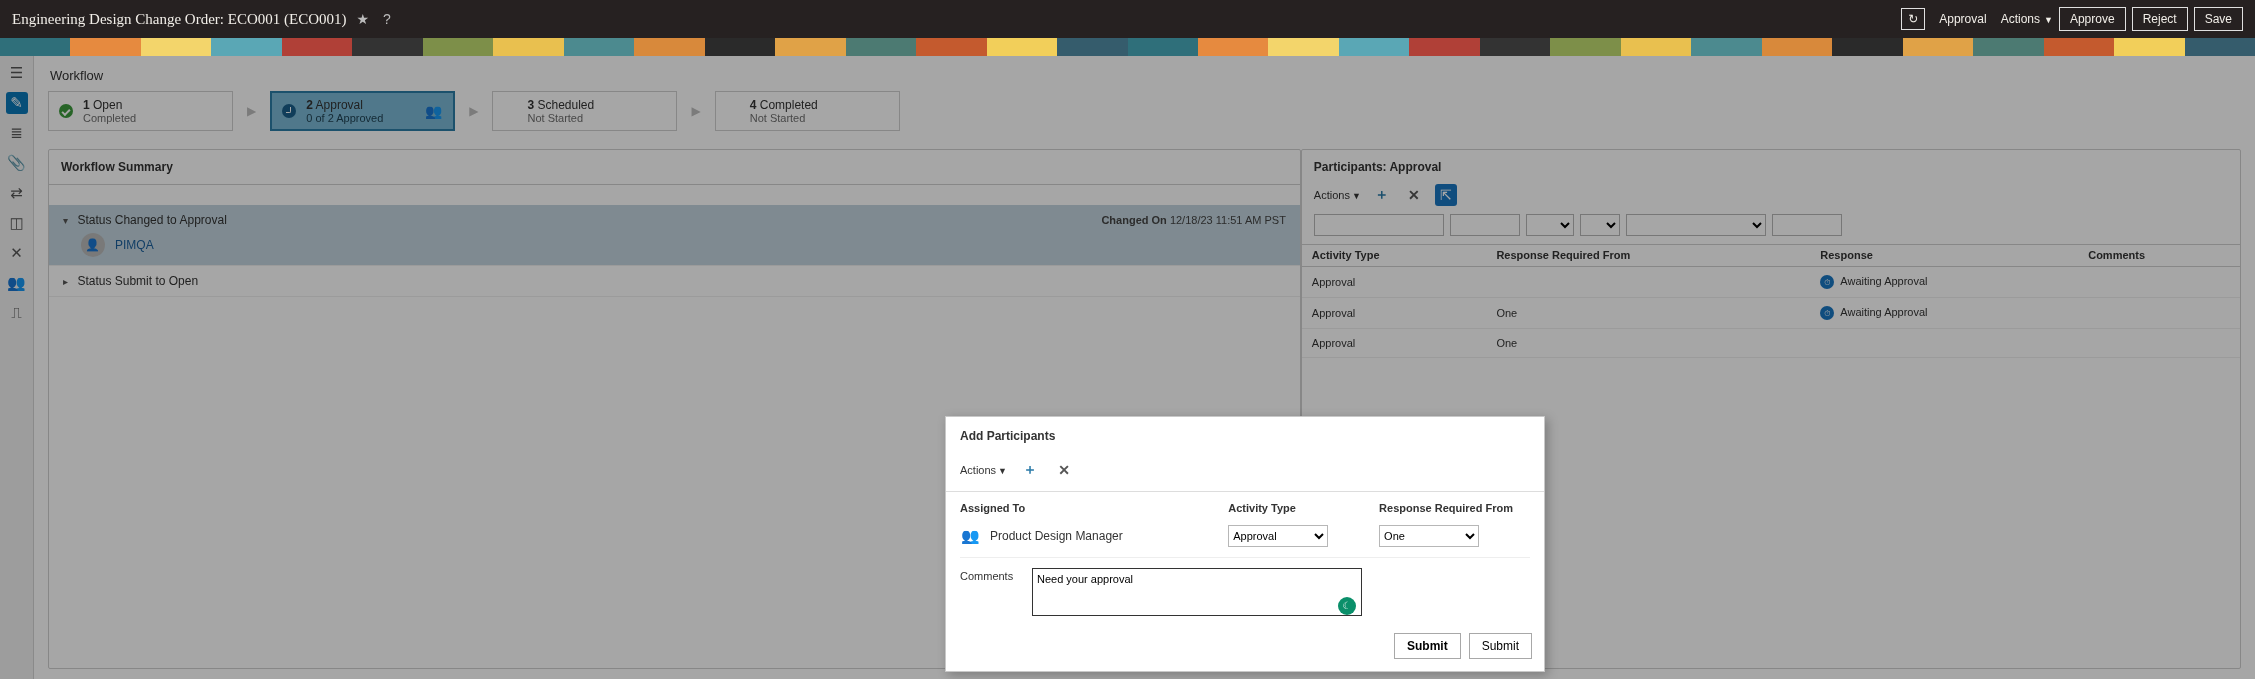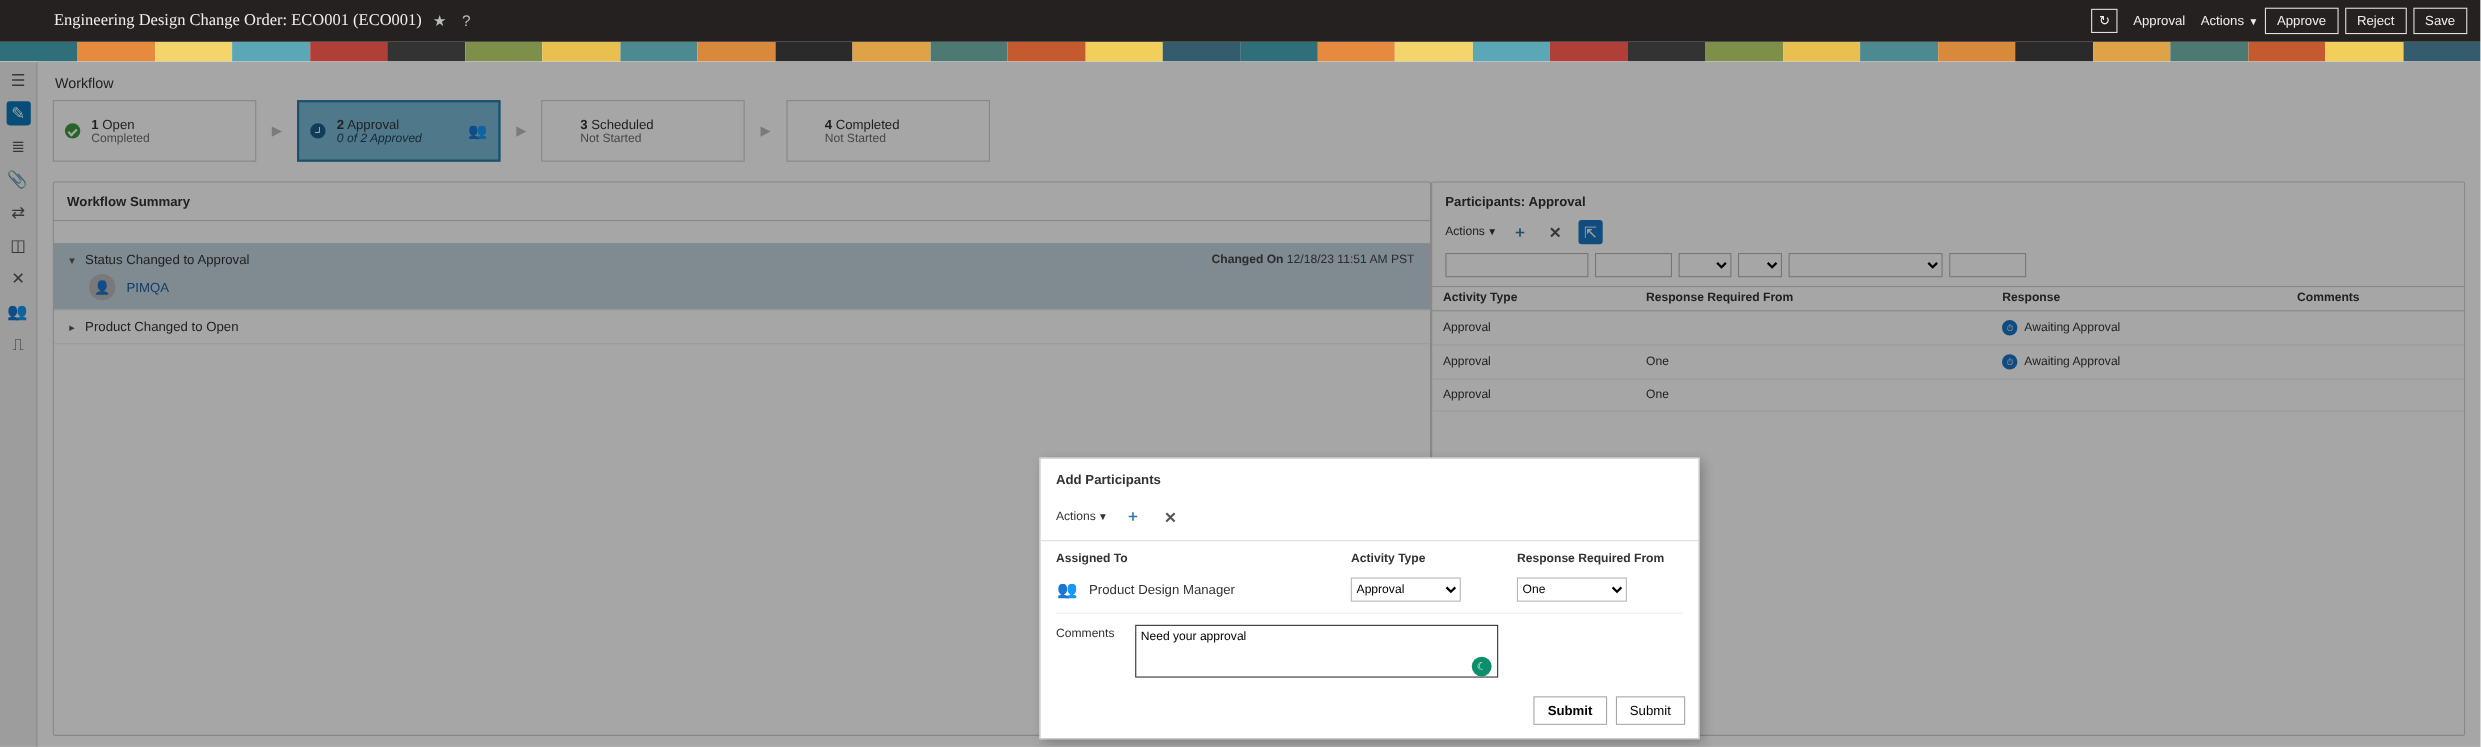--- a/index.html
+++ b/index.html
@@ -15,21 +15,21 @@
     --amber:#d79a00;
     --orange:#e07032;
     --chip-bg:#f2f2ef;
   }
   *{box-sizing:border-box;}
   html,body{margin:0;padding:0;font-family:Arial,Helvetica,sans-serif;font-size:12px;color:var(--text-dark);background:#fff;}
   #app{width:2255px;height:679px;position:relative;overflow:hidden;}
 
   
   .top-bar{height:38px;background:var(--header-dark);color:#f1eee8;display:flex;align-items:center;padding:0 12px;font-size:14px;position:relative;z-index:20;}
-  .top-bar .title{font-family:Georgia,serif;font-size:15px;margin-left:37px;}
+  .top-bar .title{font-family:Georgia,serif;font-size:15px;}
   .top-bar .title-star{margin-left:10px;color:#bbb;font-size:14px;cursor:pointer;}
   .top-bar .title-help{margin-left:14px;color:#bbb;font-size:14px;cursor:pointer;}
   .top-bar .spacer{flex:1;}
   .hdr-btn{border:1px solid #e0e0e0;background:transparent;color:#f1eee8;padding:4px 10px;font-size:12px;margin-left:6px;cursor:pointer;}
   .hdr-btn.icon{padding:3px 6px;}
   .hdr-link{color:#f1eee8;margin-left:14px;font-size:12px;cursor:pointer;}
   .hdr-caret{margin-left:4px;font-size:9px;}
 
   
   .color-strip{height:18px;display:flex;overflow:hidden;}
@@ -43,31 +43,31 @@
   .main{display:flex;position:relative;height:calc(100% - 56px);}
   .left-rail{width:34px;background:#f2f2f2;border-right:1px solid #d5d5d5;display:flex;flex-direction:column;align-items:center;padding-top:6px;gap:8px;}
   .rail-icon{width:22px;height:22px;display:flex;align-items:center;justify-content:center;font-size:15px;color:#555;cursor:pointer;border-radius:3px;}
   .rail-icon.active{background:#0a78b8;color:#fff;}
 
   .content{flex:1;padding:10px 14px;position:relative;display:flex;flex-direction:column;}
   .section-title{font-size:13px;color:#333;margin:2px 0 8px 2px;}
 
   
   .wf-steps{display:flex;gap:12px;align-items:stretch;margin-bottom:18px;}
-  .wf-step{position:relative;min-width:185px;height:56px;border:1px solid #cfcfcf;background:#fff;padding:8px 12px 8px 34px;display:flex;flex-direction:column;justify-content:center;}
+  .wf-step{position:relative;min-width:185px;height:40px;border:1px solid #cfcfcf;background:#fff;padding:8px 12px 8px 34px;display:flex;flex-direction:column;justify-content:center;}
   .wf-step .s-line1{font-size:12px;}
   .wf-step .s-line2{font-size:11px;color:var(--text-muted);}
   .wf-step .s-icon{position:absolute;left:10px;top:50%;transform:translateY(-50%);width:14px;height:14px;border-radius:50%;}
   .wf-step .s-people{position:absolute;right:10px;top:50%;transform:translateY(-50%);color:#2d6ea6;font-size:14px;}
   .wf-step.done .s-icon{background:#3c9a3c;}
   .wf-step.done .s-icon::after{content:"";position:absolute;left:3px;top:5px;width:6px;height:3px;border-left:2px solid #fff;border-bottom:2px solid #fff;transform:rotate(-45deg);}
   .wf-step.active{background:var(--blue-step);border:2px solid var(--blue-step-border);}
   .wf-step.active .s-icon{background:#1a5f8a;}
   .wf-step.active .s-icon::after{content:"";position:absolute;left:4px;top:3px;width:4px;height:5px;border:1px solid #fff;border-top:none;border-left:none;border-radius:0 0 2px 0;}
-  .wf-step.active .s-line2{color:#1e3f50;font-style:italic;}
+  .wf-step.active .s-line2{color:#1e3f50;}
   .wf-sep{align-self:center;color:#bdbdbd;font-size:12px;padding:0 2px;}
 
   
   .two-col{display:flex;flex:1;min-height:0;}
   .col-left{flex:1;border:1px solid var(--panel-border);border-radius:2px;display:flex;flex-direction:column;min-height:300px;}
   .col-right{flex:0.75;border:1px solid var(--panel-border);border-radius:2px;display:flex;flex-direction:column;min-height:300px;}
   .panel-header{font-weight:bold;font-size:12px;padding:10px 12px;border-bottom:1px solid var(--panel-border);}
 
   .wf-summary-body{padding:0;margin-top:20px;}
   .wf-event{padding:8px 14px;border-bottom:1px solid #eee;}
@@ -238,21 +238,21 @@
               </div>
               <div class="ev-user">
                 <span class="ev-avatar">👤</span>
                 <span class="ev-user-name">PIMQA</span>
               </div>
             </div>
             <div class="wf-event">
               <div class="ev-top">
                 <div>
                   <span class="ev-toggle">▸</span>
-                  <span class="ev-title">Product Changed to Open</span>
+                  <span class="ev-title">Status Submit to Open</span>
                 </div>
               </div>
             </div>
           </div>
         </div>
 
         <div class="col-right">
           <div class="part-header">Participants: Approval</div>
           <div class="part-toolbar">
             <span class="tb-link"><span>Actions</span><span class="tb-caret">▼</span></span>

